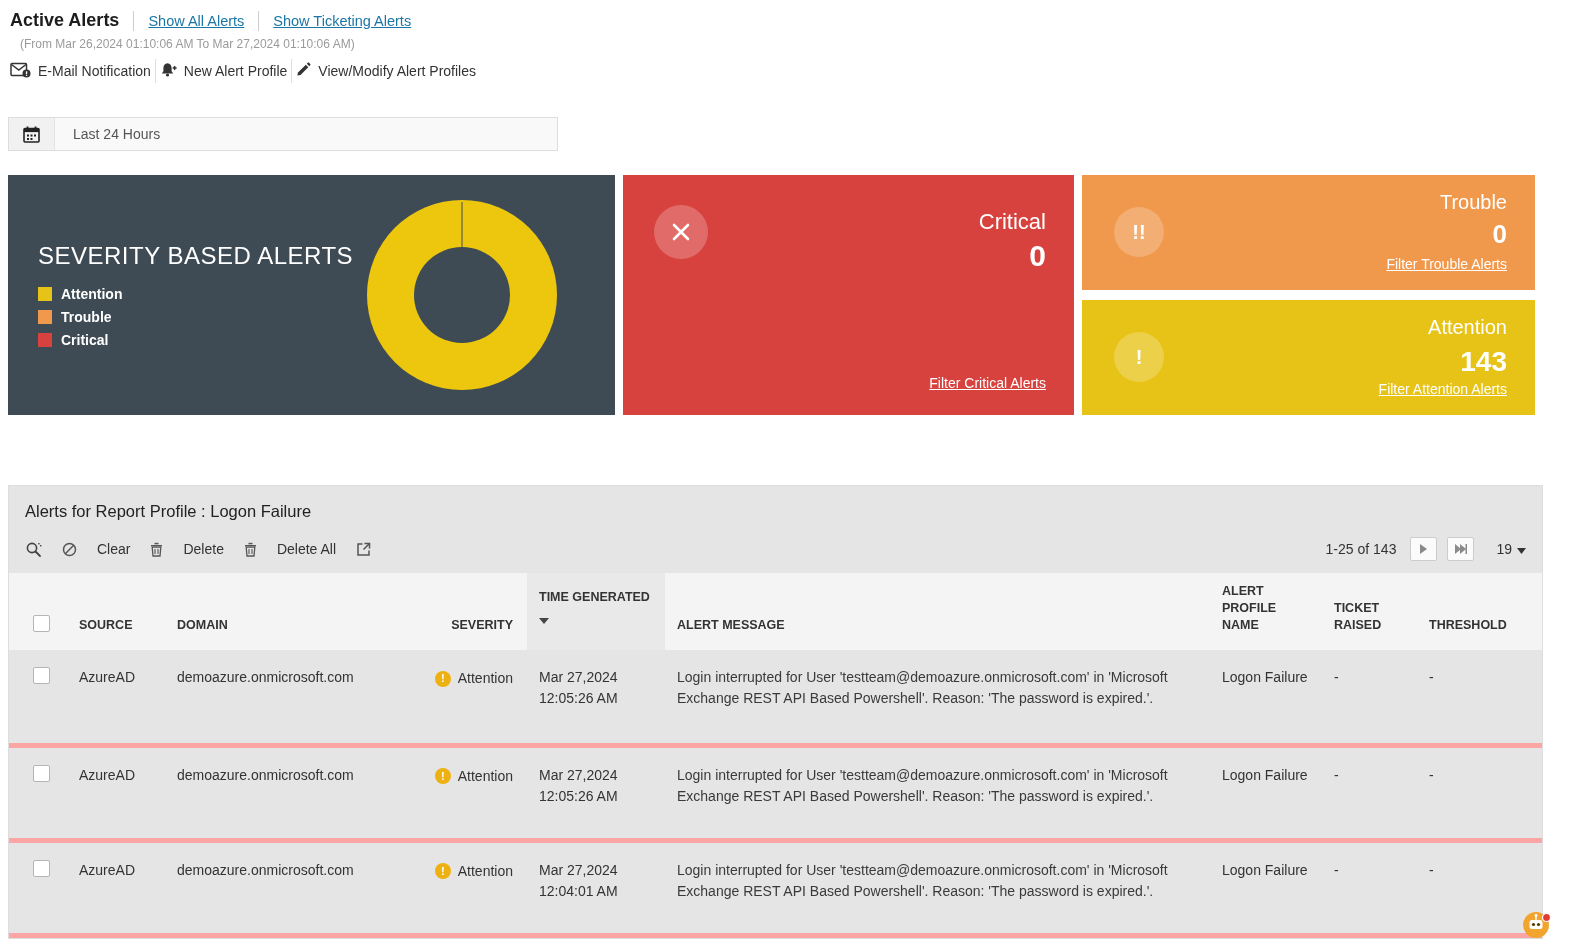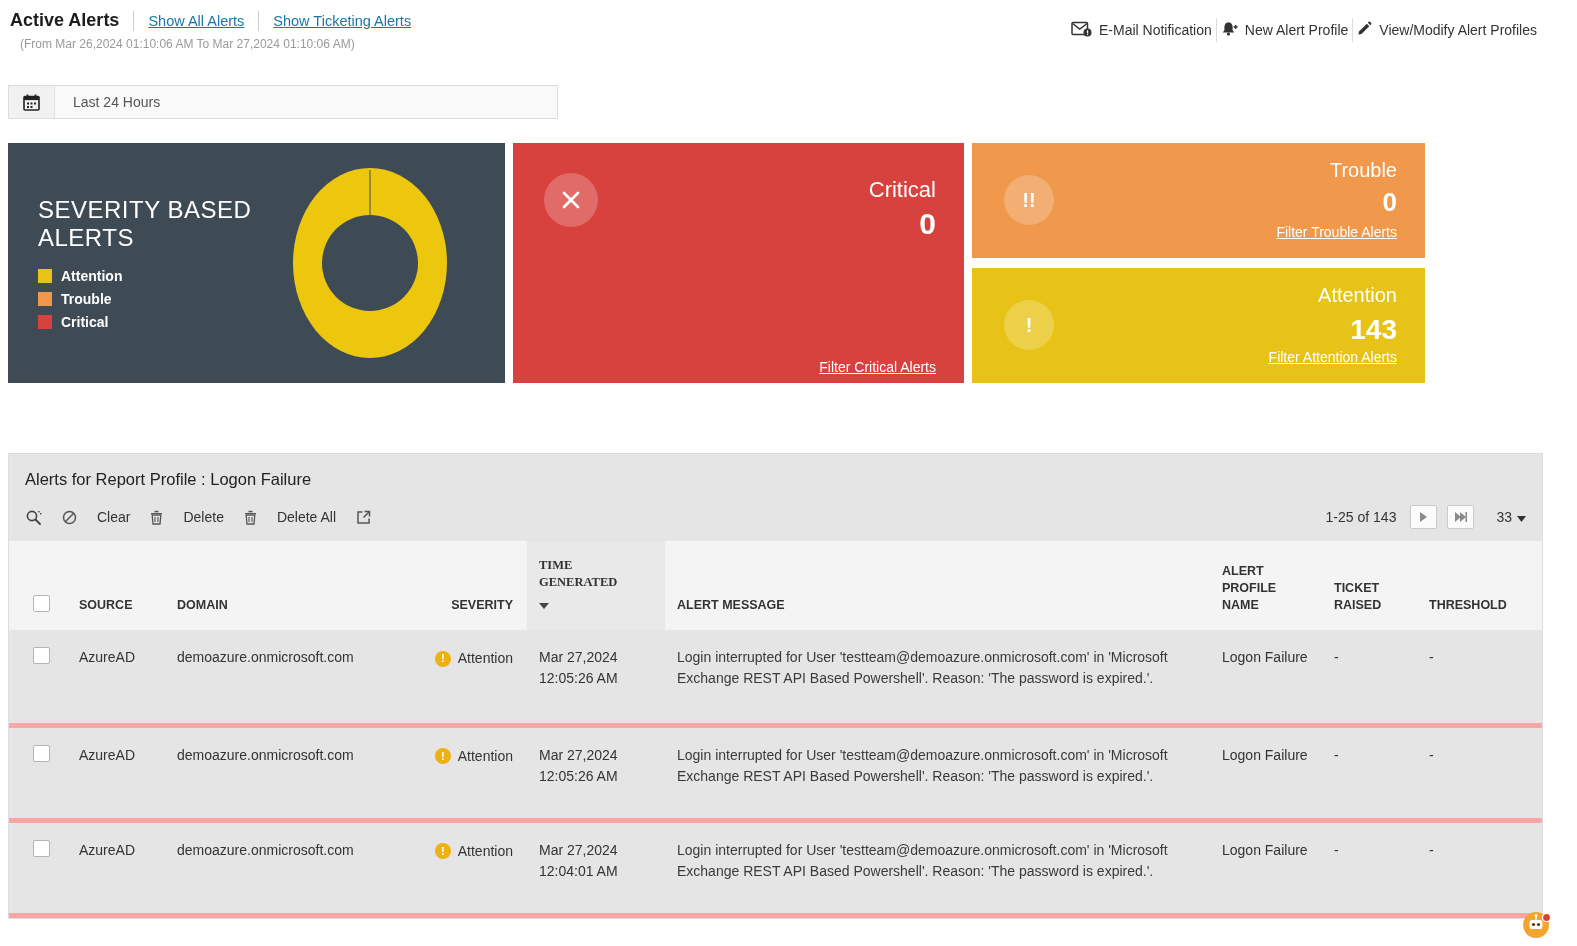--- a/index.html
+++ b/index.html
@@ -1,39 +1,39 @@
 <!DOCTYPE html>
 <html><head>
 <meta charset="utf-8">
 <style>
   * { box-sizing: border-box; margin: 0; padding: 0; }
   html,body { width:1577px; height:946px; overflow:hidden; background:#fff;
     font-family:"Liberation Sans", sans-serif; color:#333; position:relative; }
 
   
-  .top-header { display:flex; justify-content:space-between; align-items:flex-start; padding:10px 40px 0 10px; }
+  .top-header { display:flex; justify-content:space-between; align-items:flex-start; padding:10px 40px 0 10px;flex-direction:column; }
   .th-left { display:flex; align-items:center; gap:14px; }
   .page-title { font-size:18px; font-weight:bold; color:#1d1d1d; }
   .vsep { width:1px; height:20px; background:#ccc; display:inline-block; }
   .hdr-link { font-size:14.5px; color:#1a76a6; text-decoration:underline; cursor:pointer; }
   .date-range { font-size:12px; color:#9a9a9a; margin:6px 0 0 10px; }
   .th-actions { display:flex; align-items:center; gap:4px; margin-top:8px; }
   .th-action { display:inline-flex; align-items:center; gap:7px; font-size:14px; color:#333; cursor:pointer; }
   .act-sep { width:1px; height:24px; background:#ddd; }
 
   
   .time-filter { display:flex; align-items:center; margin:34px 0 0 8px; width:550px; height:34px;
     border:1px solid #ddd; background:#f9f9f9; }
   .tf-icon { width:46px; height:100%; display:flex; align-items:center; justify-content:center;
     border-right:1px solid #e3e3e3; background:#f1f1f1; cursor:pointer; }
   .tf-value { padding-left:18px; font-size:14px; color:#555; }
 
   
   .panels { display:flex; gap:8px; margin:24px 0 0 8px; height:240px; }
-  .severity-panel { width:497px; background:#3e4b55; color:#fff; display:flex; align-items:center; }
+  .severity-panel { width:607px; background:#3e4b55; color:#fff; display:flex; align-items:center; }
   .sp-info { margin-left:30px; }
   .sp-title { font-size:24px; letter-spacing:.5px; font-weight:400; }
   .legend { list-style:none; margin-top:16px; }
   .legend li { display:flex; align-items:center; gap:9px; margin-top:7px; font-size:14px; font-weight:600; }
   .sw { width:14px; height:14px; display:inline-block; }
   .sw-attention { background:#e7c317; }
   .sw-trouble { background:#f0984c; }
   .sw-critical { background:#d8423e; }
   .donut { position:relative; width:190px; height:190px; border-radius:50%; background:#ecc70e;
     margin-left:auto; margin-right:58px; }
@@ -52,40 +52,40 @@
   .card-trouble .badge-circle, .card-attention .badge-circle { width:50px; height:50px; left:32px; top:32px; font-size:20px; }
   .card-label { position:absolute; right:28px; font-size:22px; }
   .card-critical .card-label { top:34px; }
   .card-trouble .card-label, .card-attention .card-label { top:16px; font-size:20px; }
   .card-count { position:absolute; right:28px; font-weight:bold; }
   .card-critical .card-count { top:64px; font-size:30px; }
   .card-trouble .card-count { top:44px; font-size:26px; }
   .card-attention .card-count { top:46px; font-size:28px; }
   .card-link { position:absolute; right:28px; bottom:18px; color:#fff; font-size:14px;
     text-decoration:underline; cursor:pointer; }
-  .card-critical .card-link { bottom:8px; }
+  .card-critical .card-link { bottom:24px; }
 
   
   .table-card { margin:70px 34px 0 8px; border:1px solid #ddd; background:#e5e5e5; }
   .tc-title { padding:16px 16px 8px; font-size:16.5px; color:#222; }
   .toolbar { display:flex; align-items:center; padding:8px 16px 12px; }
   .tool { display:inline-flex; align-items:center; gap:20px; font-size:14px; color:#333;
     margin-right:20px; cursor:pointer;text-align:center; }
   .tool svg { display:block; }
   .toolbar-right { margin-left:auto; display:flex; align-items:center; gap:10px; }
   .page-range { font-size:14px; color:#333; margin-right:4px; }
   .pager-btn { width:27px; height:24px; border:1px solid #ccc; background:#fbfbfb; border-radius:2px;
     display:inline-flex; align-items:center; justify-content:center; cursor:pointer; }
   .page-size { display:inline-flex; align-items:center; gap:5px; font-size:14px; color:#333;
     margin-left:12px; cursor:pointer; }
 
   table { width:100%; border-collapse:collapse; table-layout:fixed; }
   thead th { background:#f4f4f4; font-size:12.5px; font-weight:bold; color:#333; text-align:left;
     vertical-align:bottom; padding:10px 12px 16px; line-height:17px; }
-  th.col-time { background:#e9e9e9; vertical-align:top; padding-top:16px;font-family:Liberation Serif, serif; }
+  th.col-time { background:#e9e9e9; vertical-align:top; padding-top:16px; }
   th.col-check, td.col-check { padding-left:24px; }
   th.col-severity, td.col-severity { text-align:right; padding-right:14px; }
   .sort-caret { margin-top:6px; }
   tbody td { padding:17px 12px; vertical-align:top; font-size:14px; color:#333;
     border-bottom:5px solid #fca5a5; line-height:21px; }
   tbody tr { height:95px; }
   input[type="checkbox"] { appearance:none; -webkit-appearance:none; width:17px; height:17px;
     border:1px solid #b5b5b5; border-radius:2px; background:#fff; cursor:pointer; display:block; }
   thead input[type="checkbox"] { margin-bottom:2px; }
   .sev-cell { display:inline-flex; align-items:center; gap:7px; }
@@ -281,21 +281,21 @@
           </svg>
       </span>
       <span class="pager-btn">
         <svg width="12" height="10" viewBox="0 0 12 10">
             <polygon points="0,0 6,5 0,10" fill="#8a8a8a"></polygon>
             <polygon points="5,0 11,5 5,10" fill="#8a8a8a"></polygon>
             <rect x="10.5" y="0" width="1.5" height="10" fill="#8a8a8a"></rect>
           </svg>
       </span>
       <span class="page-size">
-        <span>33</span>
+        <span>19</span>
         <span>
           <svg width="9" height="6" viewBox="0 0 9 6">
               <polygon points="0,0 9,0 4.5,6" fill="#333"></polygon>
             </svg>
         </span>
       </span>
     </span>
   </div>
 
   <table>

